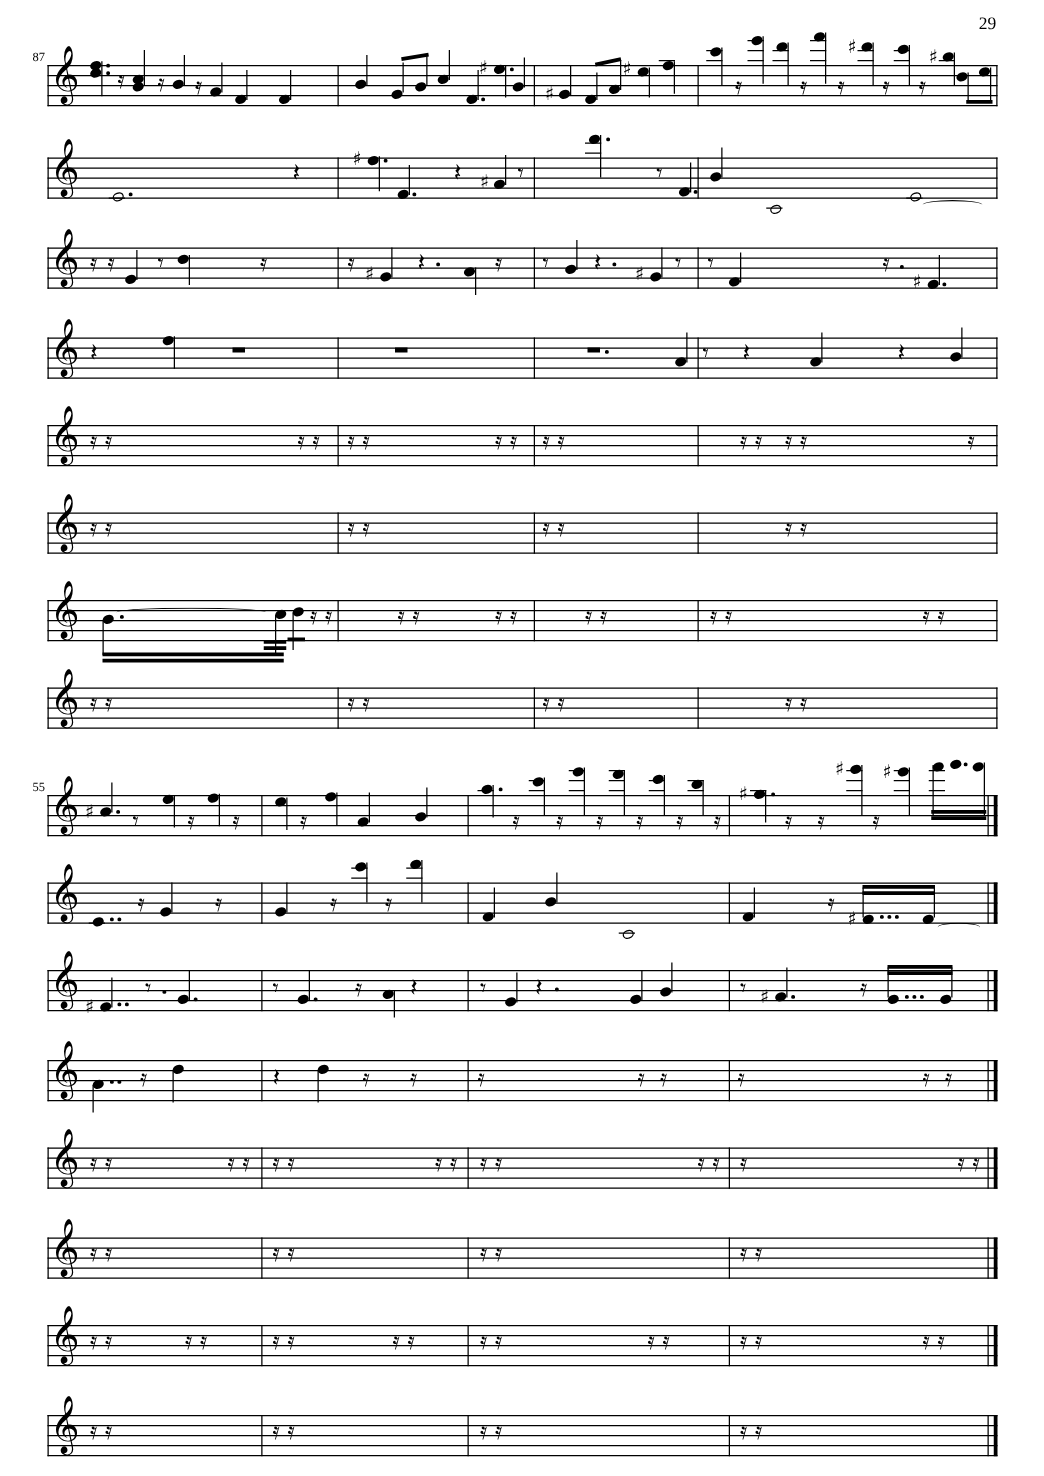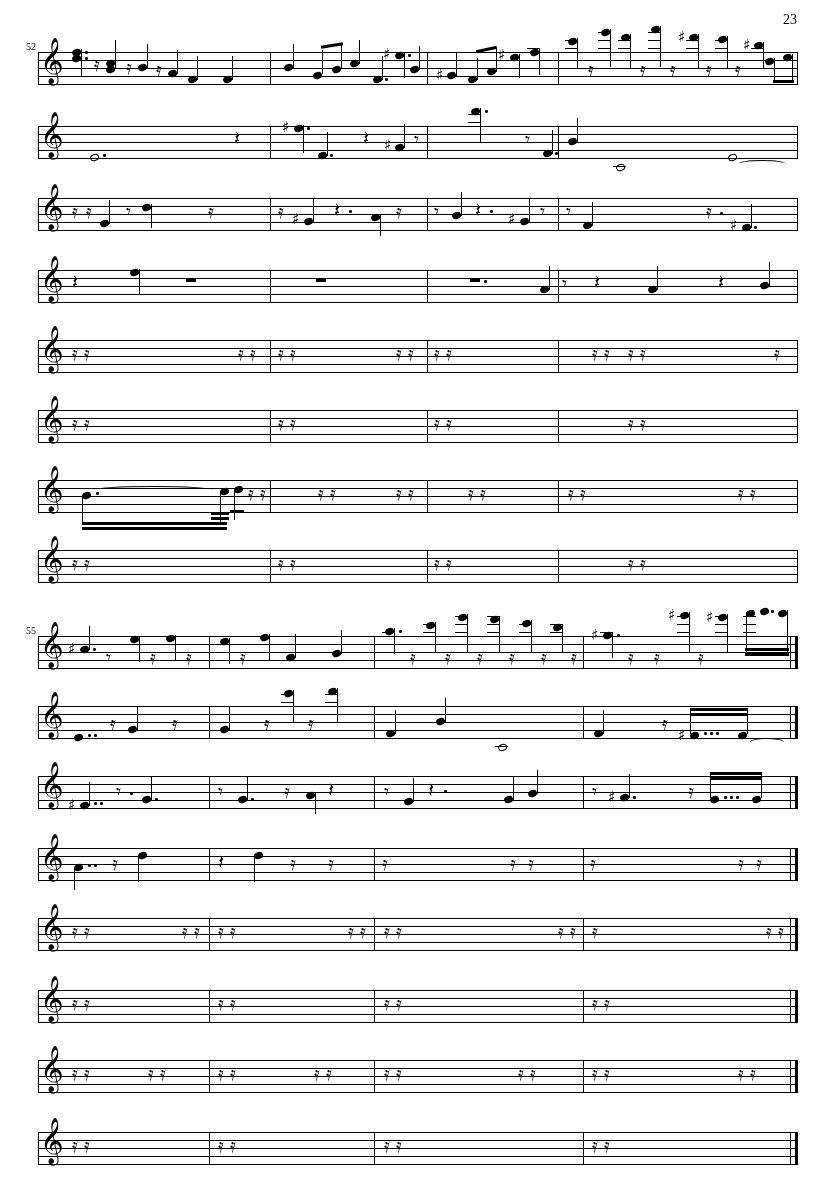--- a/index.html
+++ b/index.html
@@ -143,24 +143,24 @@
     border-top: 1.3px solid #000;
     border-radius: 50%;
     height: 7px;
   }
 </style>
 </head>
 <body>
 
 <div id="sheet">
 
-  <div class="page-number">23</div>
+  <div class="page-number">29</div>
 
   <div class="system" style="top:40px;height:215px;">
-    <div class="measure-number" style="left:26px;top:1px;">52</div>
+    <div class="measure-number" style="left:26px;top:1px;">87</div>
 
     <div class="stave" style="top:12px;">
       <div class="line l0"></div>
       <div class="line l1"></div>
       <div class="line l2"></div>
       <div class="line l3"></div>
       <div class="line l4"></div>
       <div class="clef">𝄞</div>
       <div class="barline" style="left:0;"></div>
       <div class="barline" style="left:232px;"></div>

